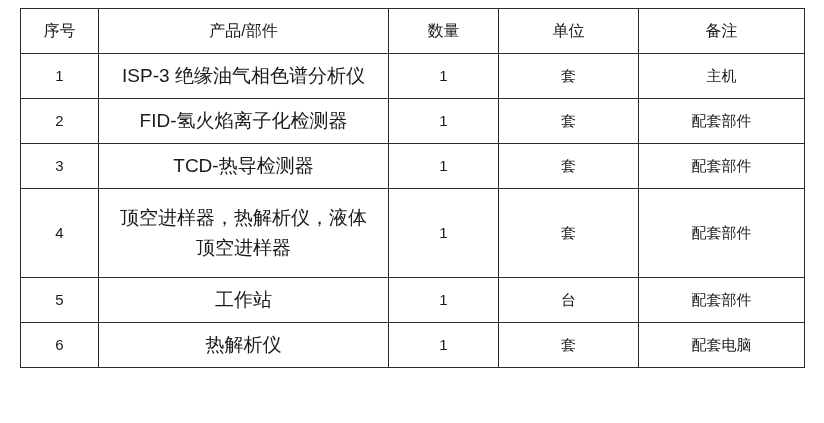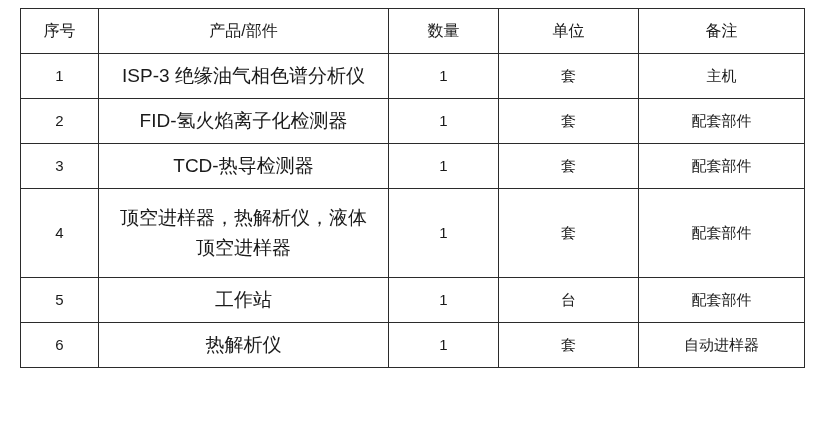--- a/index.html
+++ b/index.html
@@ -127,17 +127,17 @@
         <td>台</td>
         <td>配套部件</td>
       </tr>
       <tr>
         <td>6</td>
         <td class="namecell">
           <span class="line">热解析仪</span>
         </td>
         <td>1</td>
         <td>套</td>
-        <td>自动进样器</td>
+        <td>配套电脑</td>
       </tr>
     </tbody>
   </table>
 </div>
 
 </body></html>

